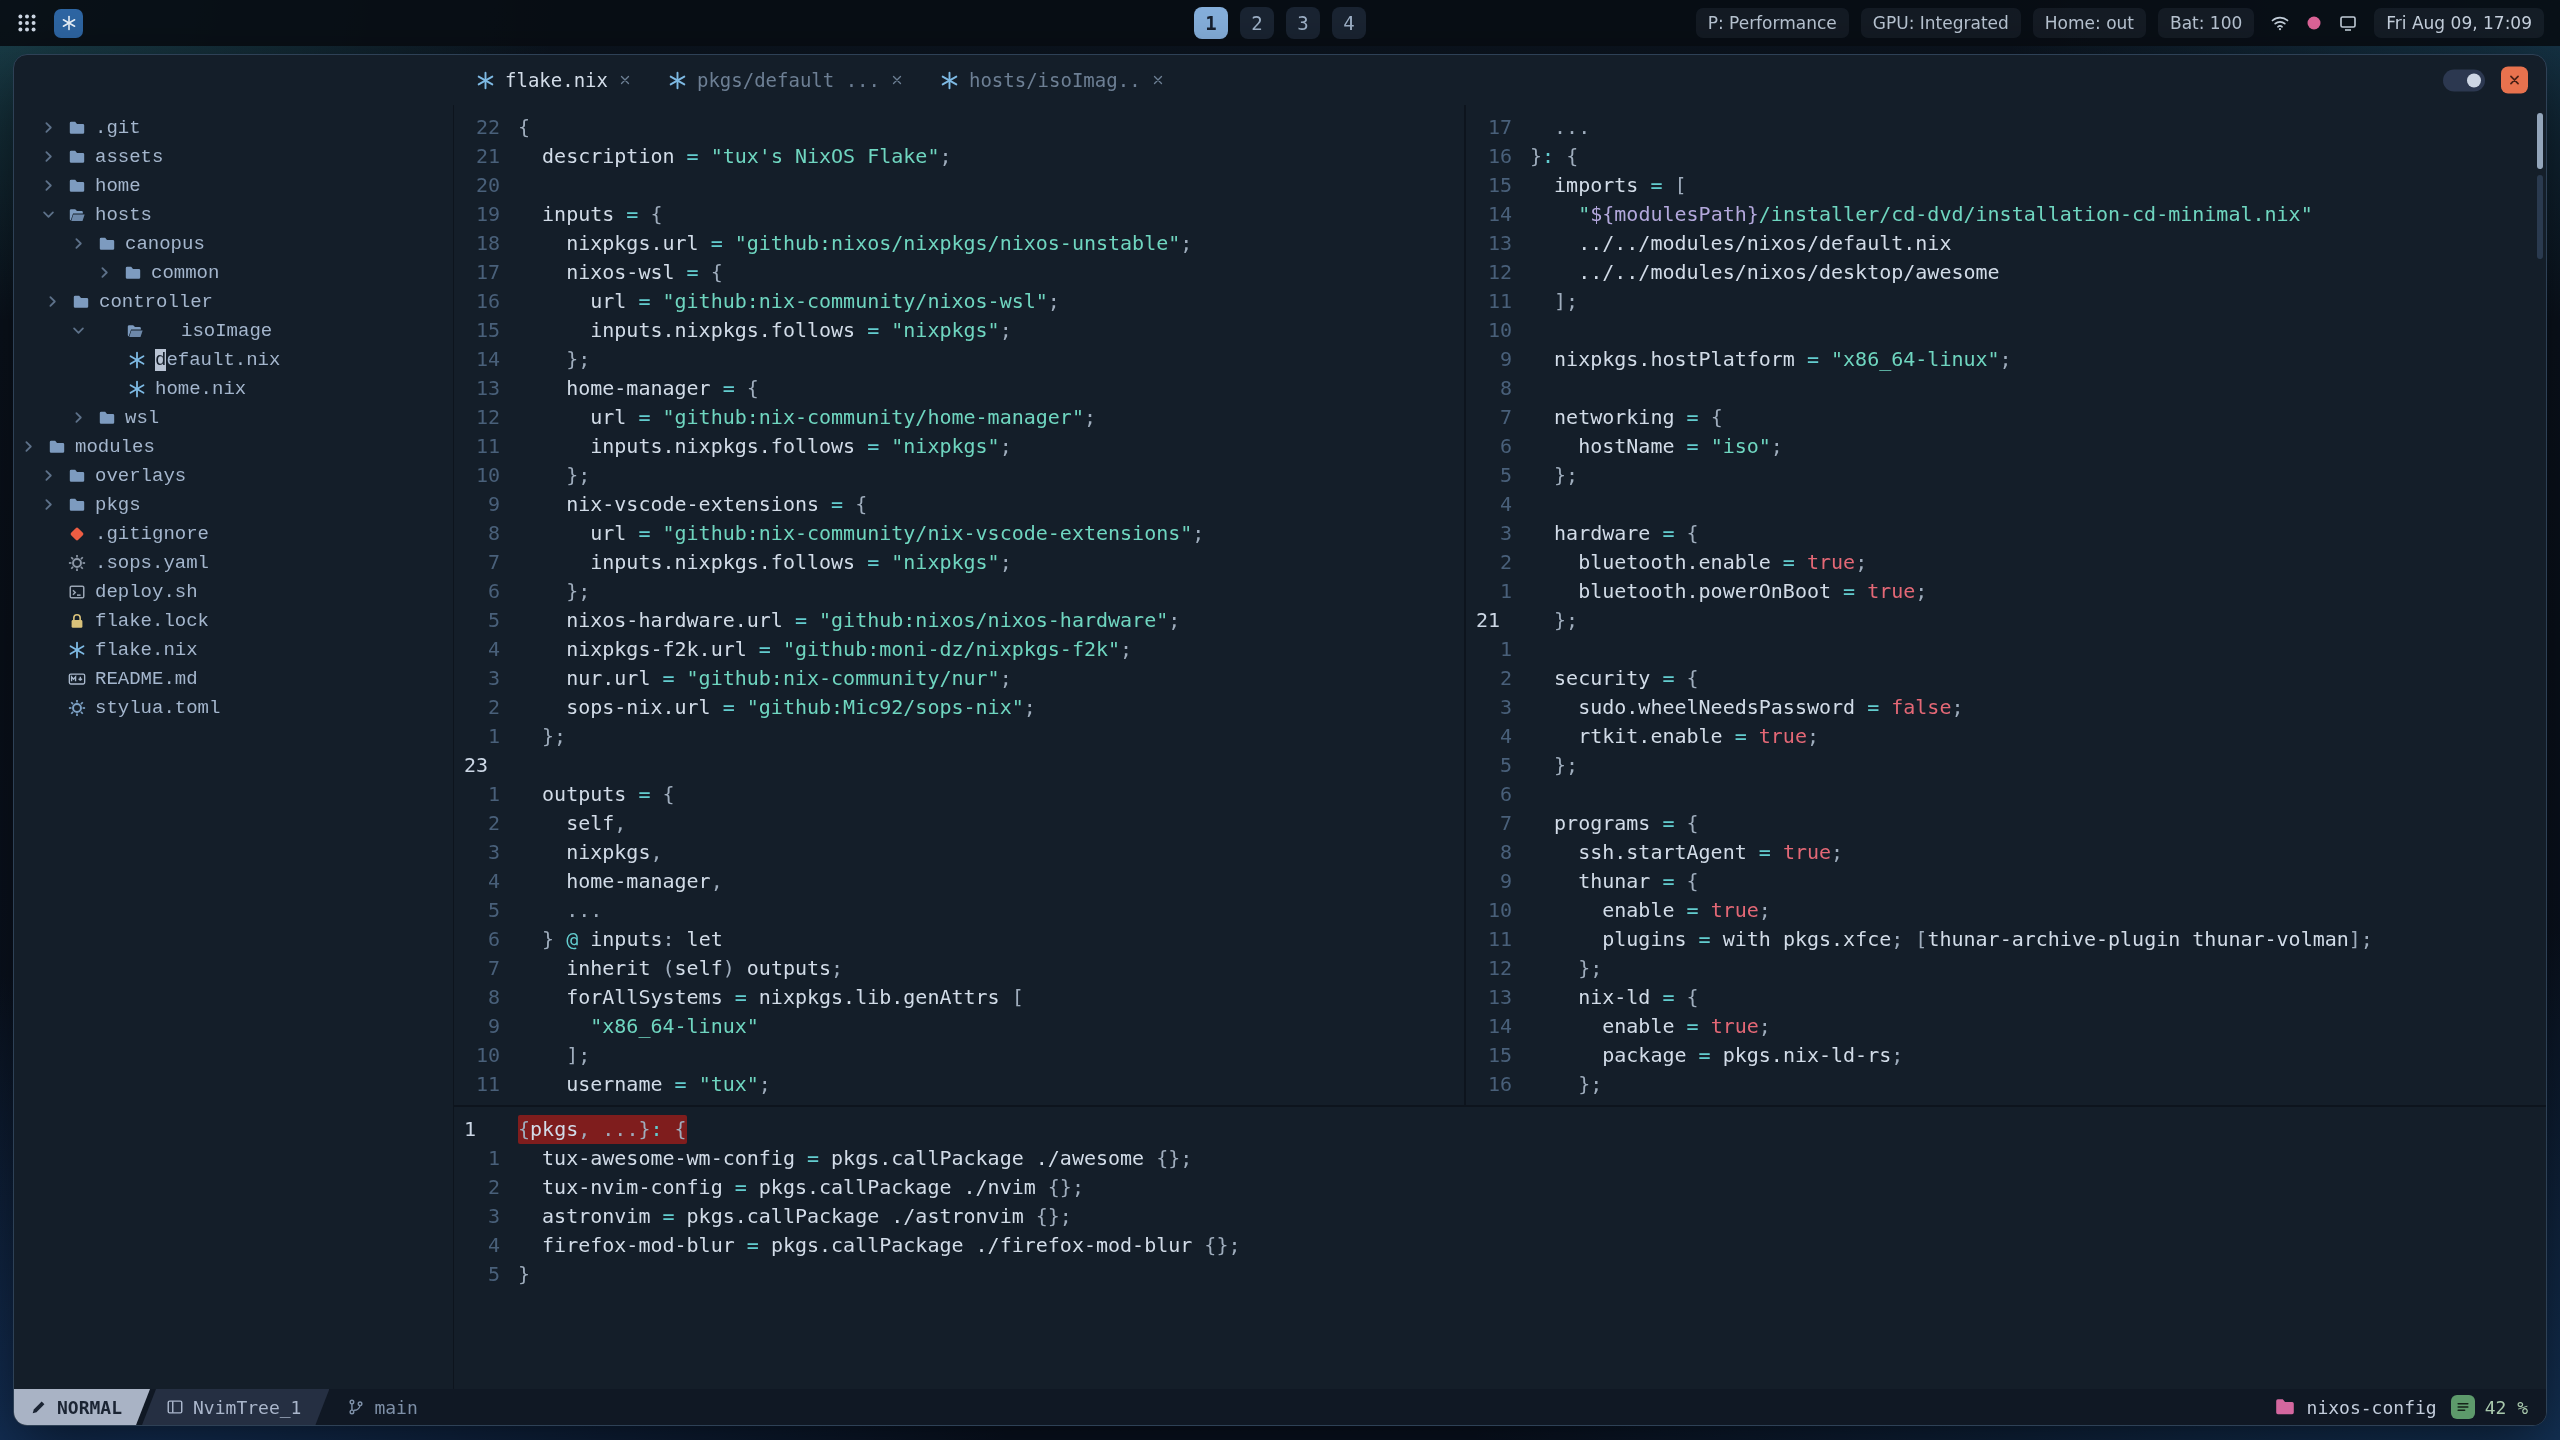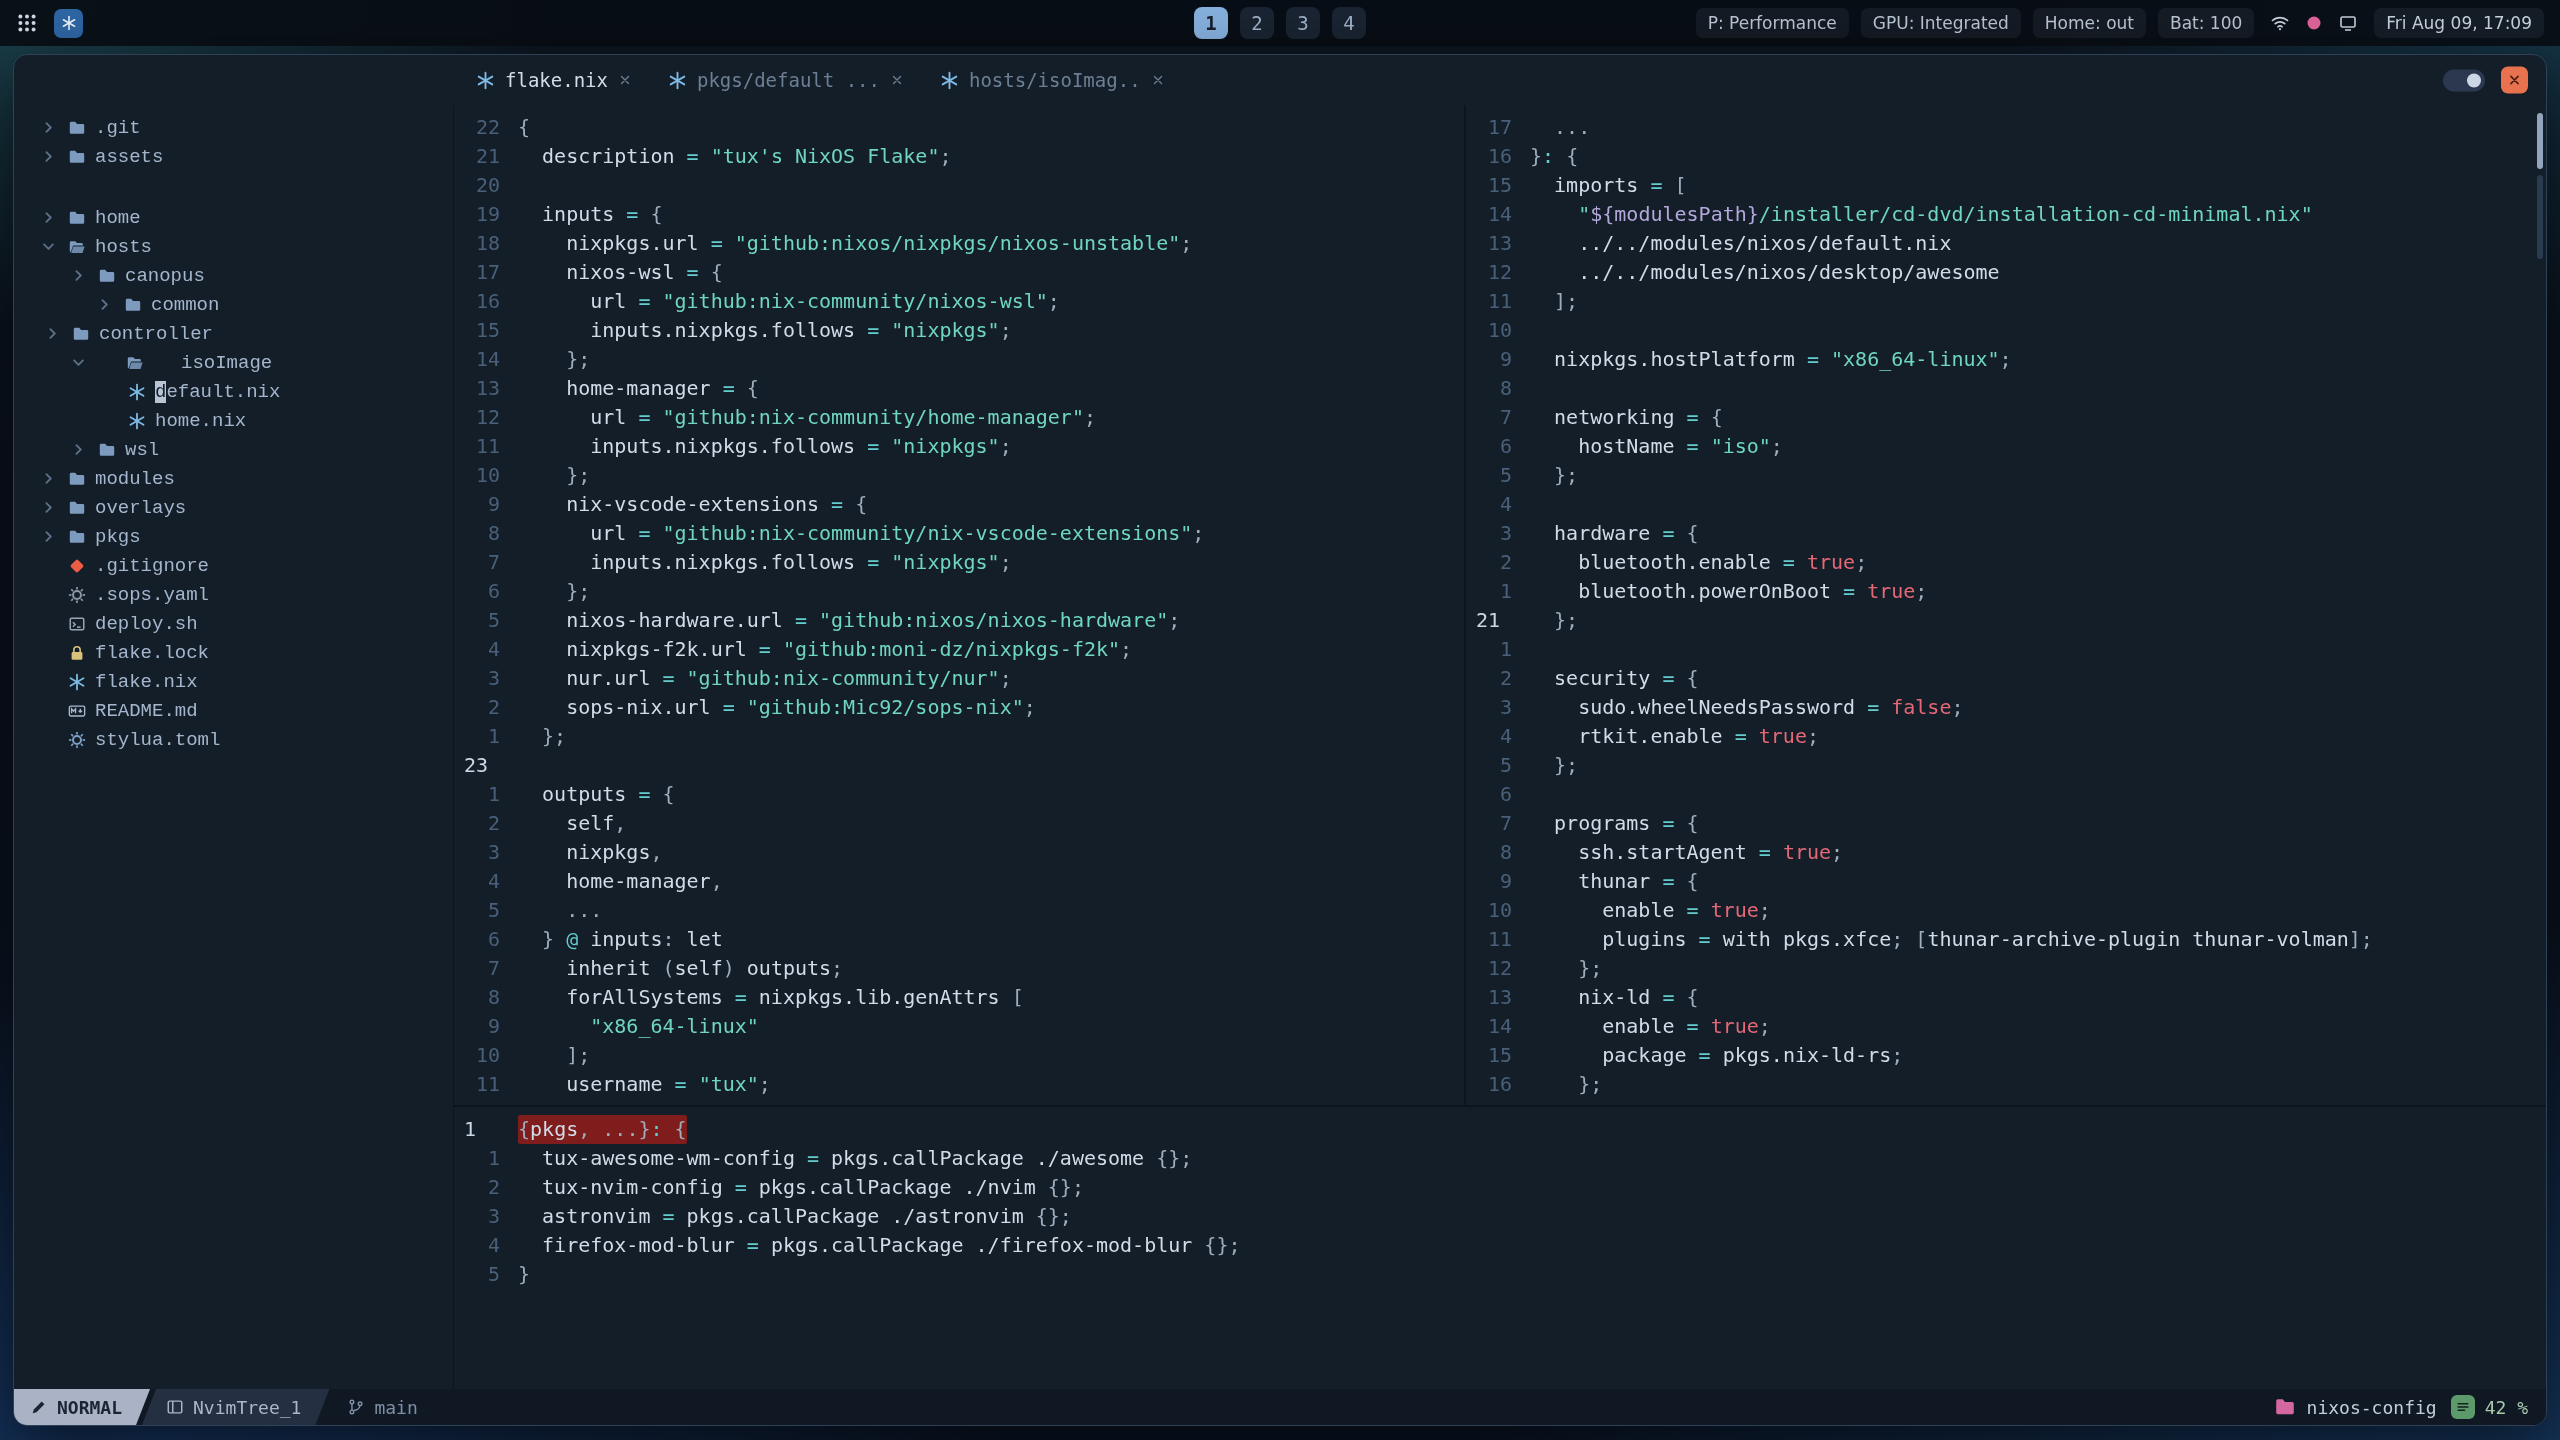--- a/index.html
+++ b/index.html
@@ -267,21 +267,21 @@
           </span>
           <span class="ticon" style="color: rgb(125, 155, 191);">
             <span>
               <svg viewBox="0 0 20 20">
                 <path d="M2 4.5 A1.5 1.5 0 0 1 3.5 3 H8 l2 2.5 h6.5 A1.5 1.5 0 0 1 18 7 v8 a1.5 1.5 0 0 1 -1.5 1.5 h-13 A1.5 1.5 0 0 1 2 15 Z" fill="currentColor"></path>
               </svg>
             </span>
           </span>
           <span class="tlabel">assets</span>
         </div>
-        <div class="tree-item" style="padding-left: 20px; margin-top: 32px;">
+        <div class="tree-item" style="padding-left: 20px;">
           <span class="chev">
             <span>
               <svg viewBox="0 0 20 20">
                 <path d="M7.5 4.8 l5.2 5.2 -5.2 5.2" fill="none" stroke="currentColor" stroke-width="2.1" stroke-linecap="round" stroke-linejoin="round"></path>
               </svg>
             </span>
           </span>
           <span class="ticon" style="color: rgb(125, 155, 191);">
             <span>
               <svg viewBox="0 0 20 20">
@@ -414,21 +414,21 @@
           </span>
           <span class="ticon" style="color: rgb(125, 155, 191);">
             <span>
               <svg viewBox="0 0 20 20">
                 <path d="M2 4.5 A1.5 1.5 0 0 1 3.5 3 H8 l2 2.5 h6.5 A1.5 1.5 0 0 1 18 7 v8 a1.5 1.5 0 0 1 -1.5 1.5 h-13 A1.5 1.5 0 0 1 2 15 Z" fill="currentColor"></path>
               </svg>
             </span>
           </span>
           <span class="tlabel">wsl</span>
         </div>
-        <div class="tree-item" style="padding-left: 20px;">
+        <div class="tree-item" style="">
           <span class="chev">
             <span>
               <svg viewBox="0 0 20 20">
                 <path d="M7.5 4.8 l5.2 5.2 -5.2 5.2" fill="none" stroke="currentColor" stroke-width="2.1" stroke-linecap="round" stroke-linejoin="round"></path>
               </svg>
             </span>
           </span>
           <span class="ticon" style="color: rgb(125, 155, 191);">
             <span>
               <svg viewBox="0 0 20 20">

